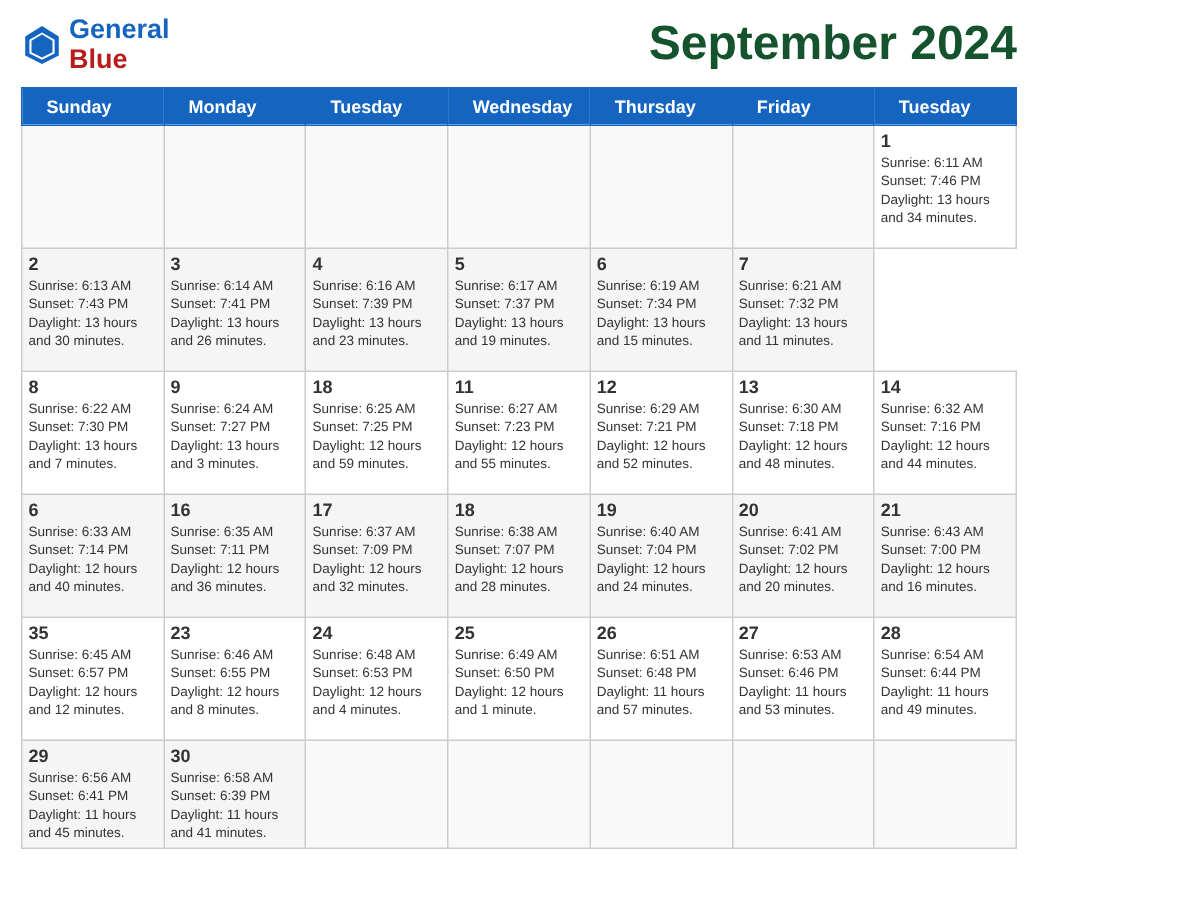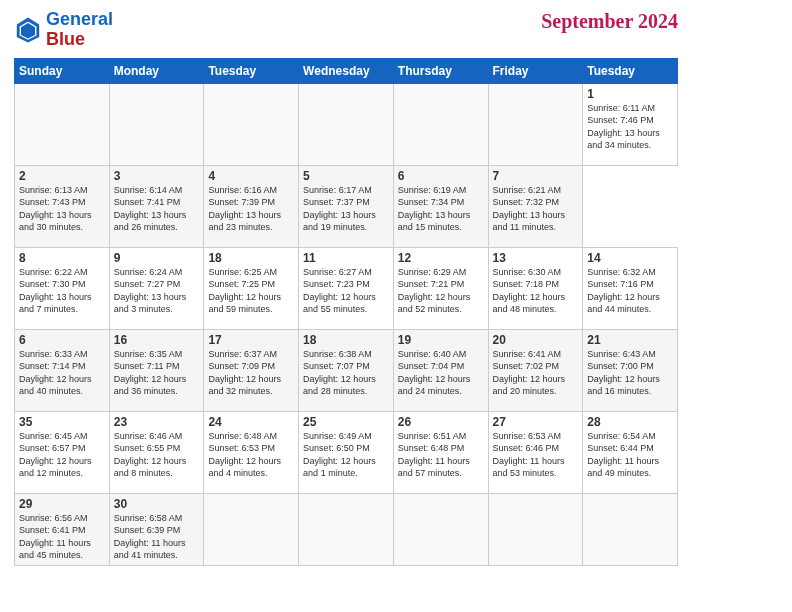--- a/index.html
+++ b/index.html
@@ -36,40 +36,39 @@
       color: #1565c0;
     }
     .logo-icon {
       width: 28px;
       height: 28px;
     }
     .title-block {
       text-align: right;
     }
     .month-title {
-      font-size: 20px;
-      font-weight: bold;
-      color: #be185d;
-      font-family: Liberation Serif, serif;
+      font-size: 32px;
+      font-weight: bold;
+      color: #14532d;
     }
     .subtitle {
       font-size: 14px;
       color: #555;
     }
     .calendar {
       width: 100%;
       border-collapse: collapse;
       table-layout: fixed;
     }
     .calendar th {
       background: #1565c0;
       color: #fff;
       font-size: 12px;
       font-weight: bold;
-      padding: 5px 4px;
+      padding: 5px 16px;
       text-align: left;
       border: 1px solid #1565c0;
     }
     .calendar td {
       vertical-align: top;
       border: 1px solid #ccc;
       padding: 3px 4px;
       font-size: 9.5px;
       color: #333;
       height: 82px;

